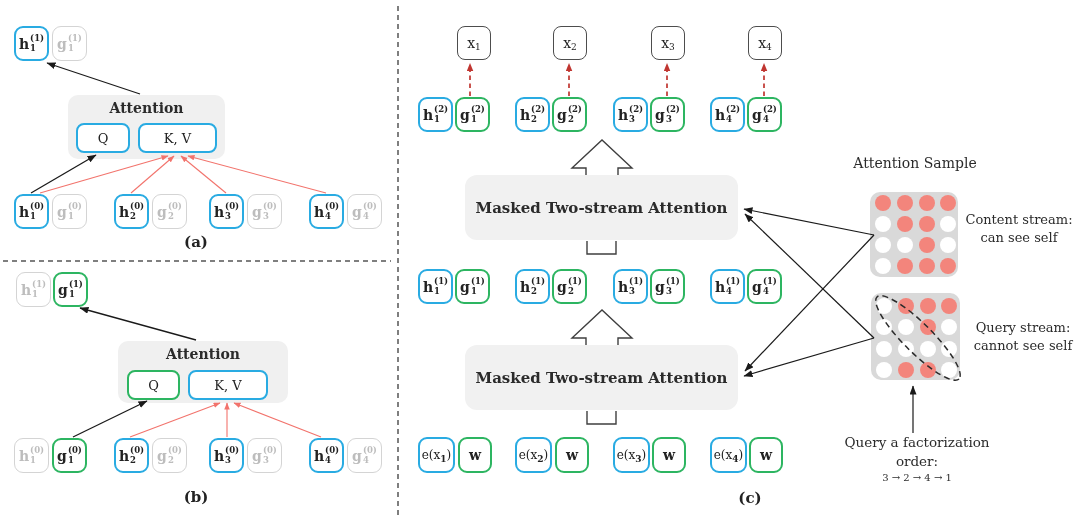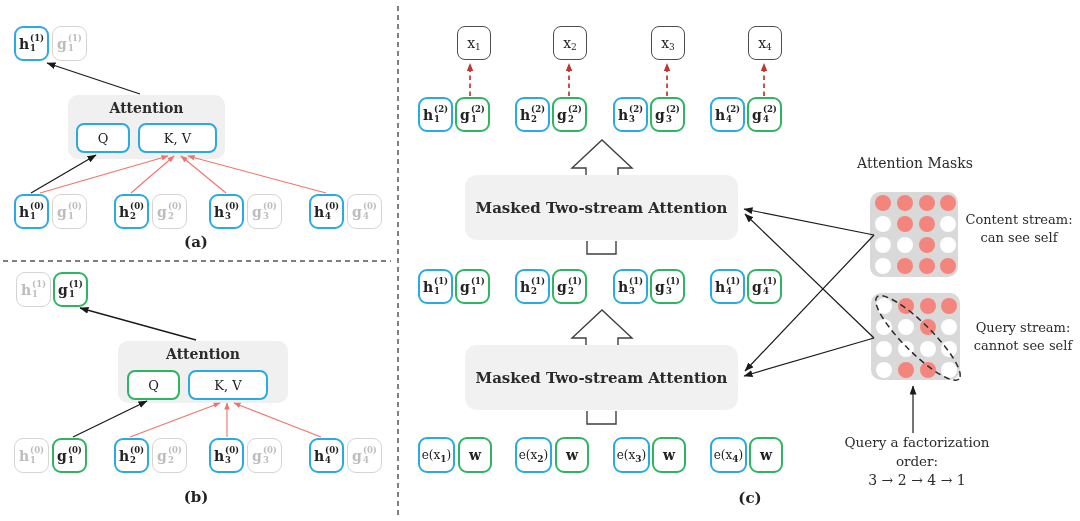--- a/index.html
+++ b/index.html
@@ -26,21 +26,21 @@
   .big-box{position:absolute;background:#f1f1f1;border-radius:12px;display:flex;align-items:center;
            justify-content:center;font-weight:bold;font-size:15px;z-index:1;color:#2b2b2b;}
   .panel-label{position:absolute;font-weight:bold;font-size:15px;text-align:center;z-index:2;}
   .mask{position:absolute;background:#d9d9d9;border-radius:10px;z-index:1;}
   .dot{position:absolute;width:16px;height:16px;border-radius:50%;}
   .dot.red{background:#f3857c;}
   .dot.white{background:#ffffff;}
   .masks-title{position:absolute;font-size:14px;text-align:center;z-index:2;color:#2b2b2b;}
   .caption{position:absolute;font-size:13px;text-align:center;line-height:1.35;z-index:2;color:#2b2b2b;}
   .footnote{position:absolute;font-size:13.5px;text-align:center;line-height:1.4;z-index:2;color:#2b2b2b;}
-  .footnote .ord{font-size:14px;}
+  .footnote .ord{font-size:10px;}
 </style>
 </head>
 <body>
 
 <div class="canvas" id="fig">
 
   <svg class="overlay" width="1080" height="521">
     <defs>
       <marker id="mB" markerUnits="userSpaceOnUse" markerWidth="10" markerHeight="8" refX="8.5" refY="3.5" orient="auto">
         <path d="M0,0 L9,3.5 L0,7 Z" fill="#1a1a1a"></path>
@@ -121,21 +121,21 @@
   <div class="panel-label" style="left:146px;top:488px;width:100px;">(b)</div>
 
   <div class="big-box" style="left:465px;top:175px;width:273px;height:65px;">
       <span>Masked Two-stream Attention</span>
     </div>
   <div class="big-box" style="left:465px;top:345px;width:273px;height:65px;">
       <span>Masked Two-stream Attention</span>
     </div>
   <div class="panel-label" style="left:700px;top:489px;width:100px;">(c)</div>
 
-  <div class="masks-title" style="left:829px;top:155px;width:172px;">Attention Masks</div>
+  <div class="masks-title" style="left:829px;top:155px;width:172px;">Attention Sample</div>
 
   <div class="mask" style="left:870px;top:192px;width:88px;height:85px;">
       <div class="dot red" style="left: 5px; top: 3px;"></div>
       <div class="dot red" style="left: 27px; top: 3px;"></div>
       <div class="dot red" style="left: 49px; top: 3px;"></div>
       <div class="dot red" style="left: 70px; top: 3px;"></div>
       <div class="dot white" style="left: 5px; top: 24px;"></div>
       <div class="dot red" style="left: 27px; top: 24px;"></div>
       <div class="dot red" style="left: 49px; top: 24px;"></div>
       <div class="dot white" style="left: 70px; top: 24px;"></div>

